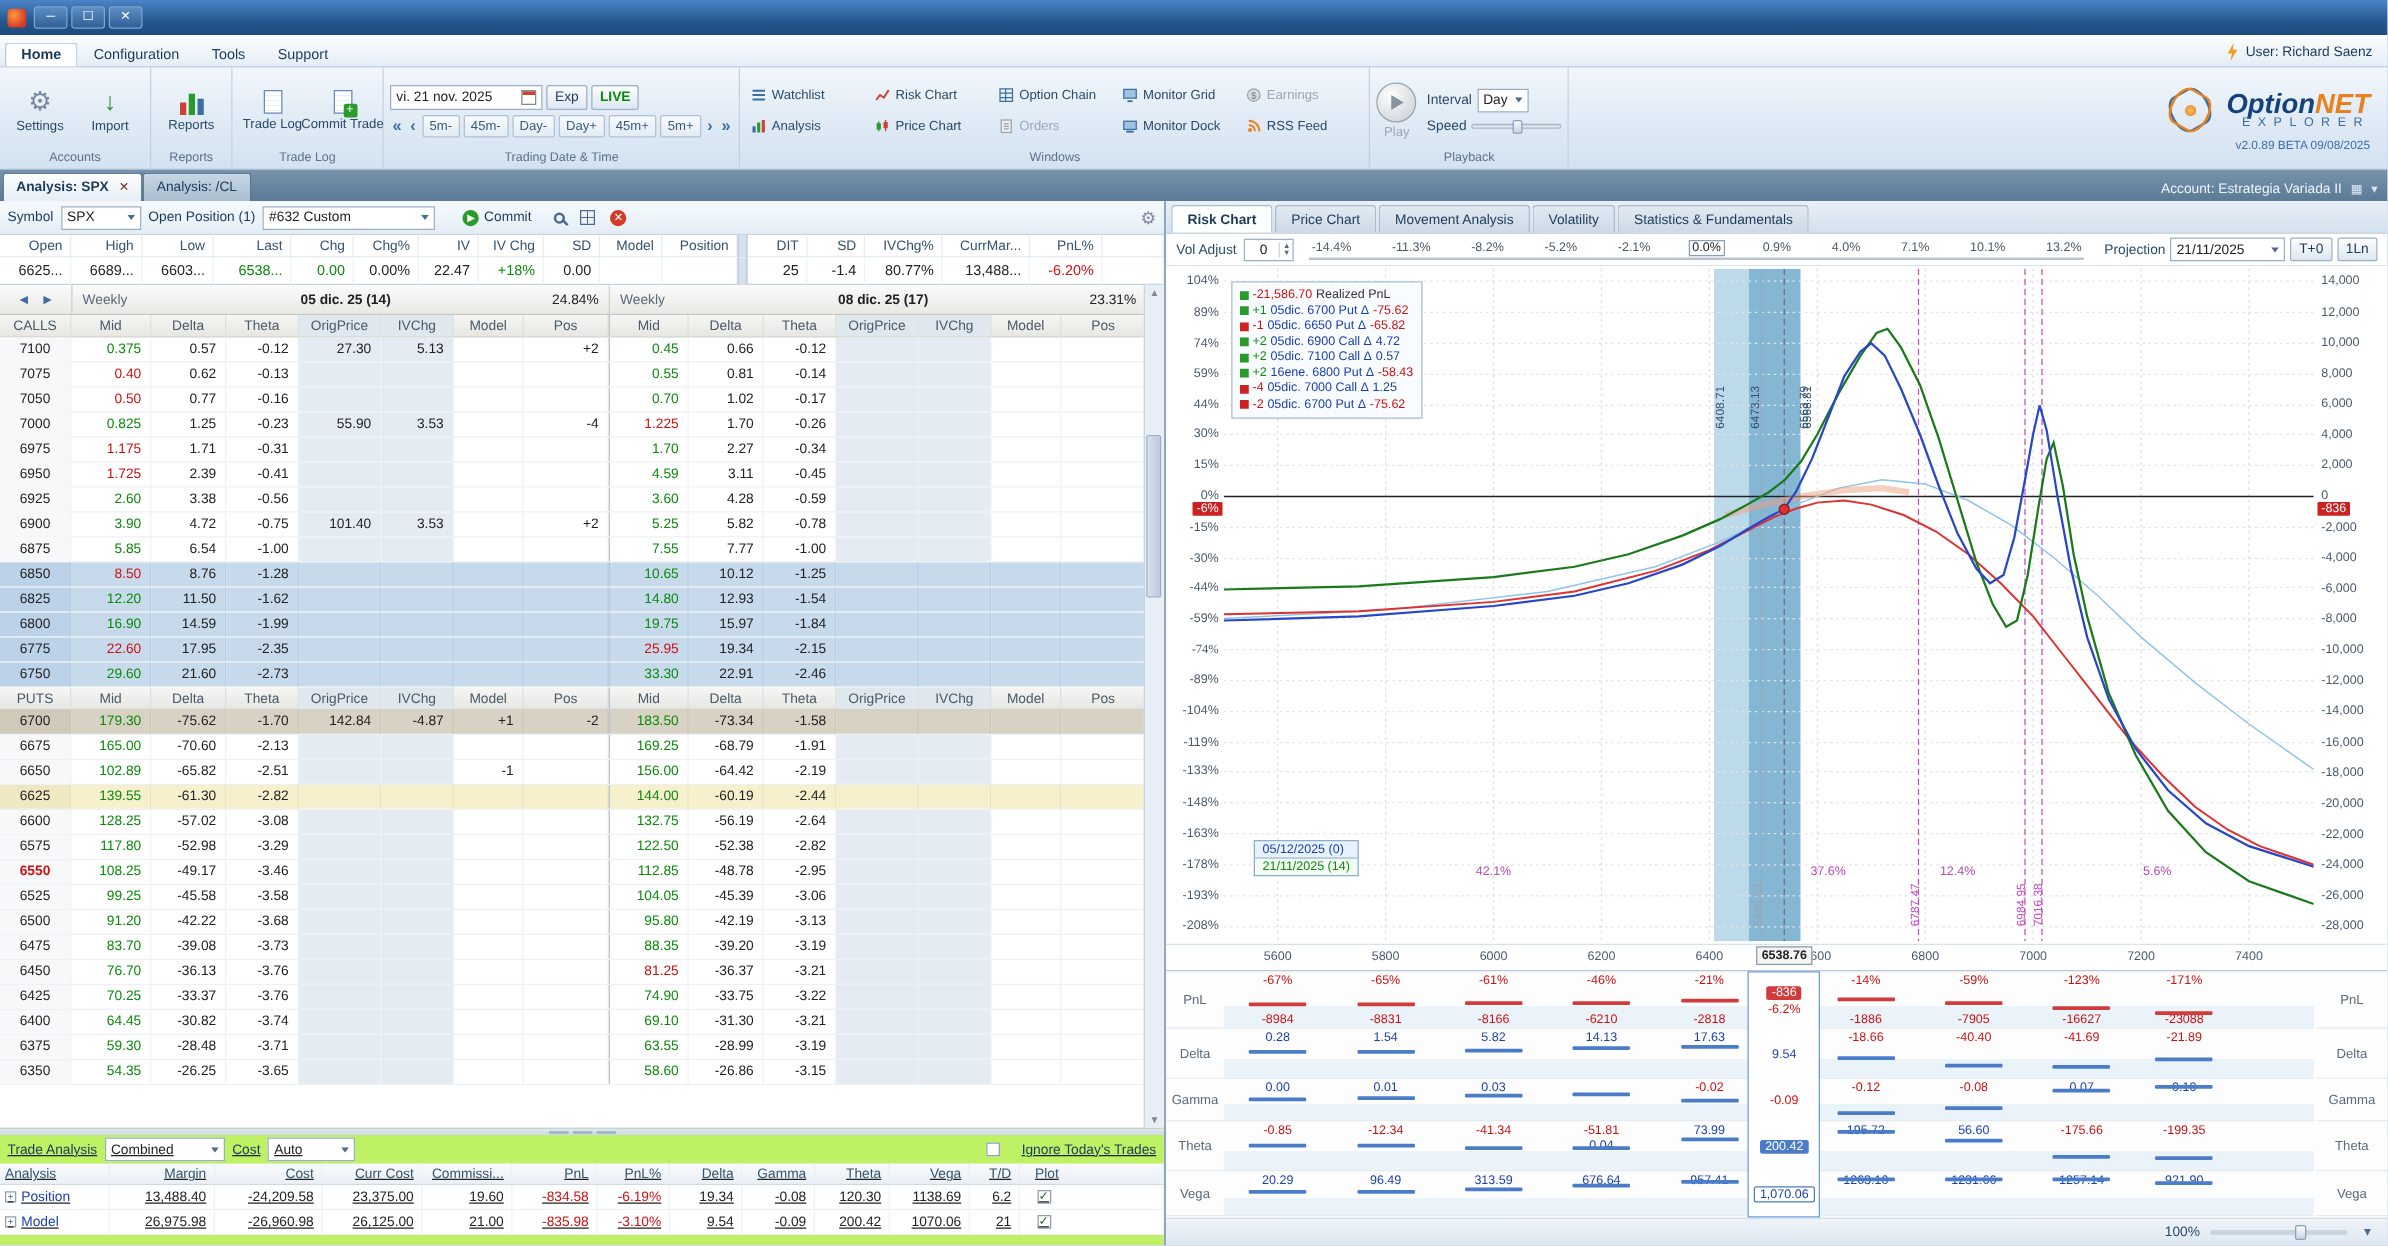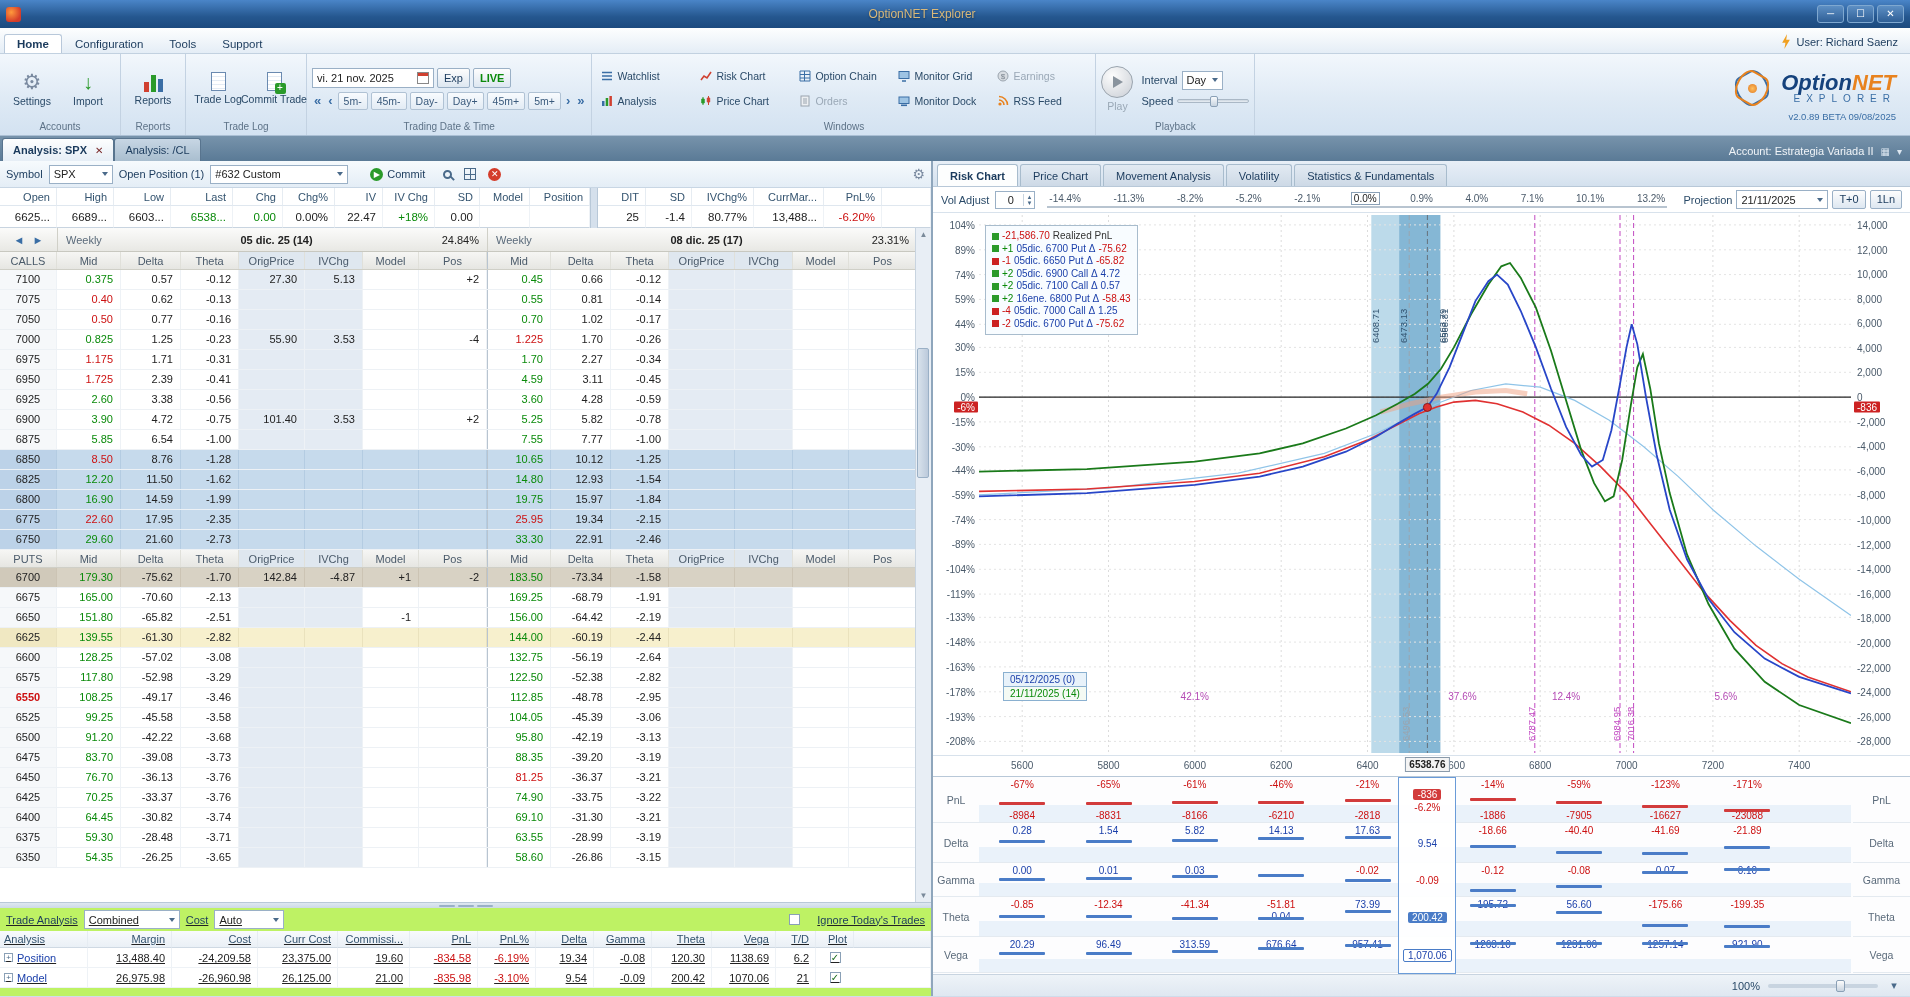--- a/index.html
+++ b/index.html
@@ -192,21 +192,20 @@
 .ztrack{width:110px;height:4px;background:#c8d4e0;border-radius:2px;position:relative;}
 .zthumb{position:absolute;left:62%;top:-4px;width:9px;height:12px;background:linear-gradient(#fdfdfd,#c8d4e0);border:1px solid #8aa0b6;border-radius:2px;}
 .zmenu{width:16px;text-align:center;color:#4a6a8a;}
 </style>
 </head>
 <body>
 
 <div class="window">
   <div class="titlebar">
     <div class="appicon"></div>
-    <div class="ttitle">OptionNET Explorer</div>
     <div class="winbtns">
       <div class="wb">─</div>
       <div class="wb">☐</div>
       <div class="wb">✕</div>
     </div>
   </div>
 
   <div class="menubar">
     <div class="mtab act">Home</div>
     <div class="mtab">Configuration</div>
@@ -820,21 +819,21 @@
               <div class="cell mid m-g blksep">169.25</div>
               <div class="cell dlt">-68.79</div>
               <div class="cell tht">-1.91</div>
               <div class="cell orig shaded"></div>
               <div class="cell ivc shaded"></div>
               <div class="cell mdl"></div>
               <div class="cell pos"></div>
             </div>
             <div class="crow">
               <div class="cell strike">6650</div>
-              <div class="cell mid m-g">151.80</div>
+              <div class="cell mid m-g">102.89</div>
               <div class="cell dlt">-65.82</div>
               <div class="cell tht">-2.51</div>
               <div class="cell orig shaded"></div>
               <div class="cell ivc shaded"></div>
               <div class="cell mdl">-1</div>
               <div class="cell pos"></div>
               <div class="cell mid m-g blksep">156.00</div>
               <div class="cell dlt">-64.42</div>
               <div class="cell tht">-2.19</div>
               <div class="cell orig shaded"></div>
@@ -1179,21 +1178,21 @@
             <span class="ytick" style="top: 11.0769%;">74%</span>
             <span class="ytick" style="top: 15.6923%;">59%</span>
             <span class="ytick" style="top: 20.3077%;">44%</span>
             <span class="ytick" style="top: 24.6154%;">30%</span>
             <span class="ytick" style="top: 29.2308%;">15%</span>
             <span class="ytick" style="top: 33.8462%;">0%</span>
             <span class="ytick" style="top: 38.4615%;">-15%</span>
             <span class="ytick" style="top: 43.0769%;">-30%</span>
             <span class="ytick" style="top: 47.3846%;">-44%</span>
             <span class="ytick" style="top: 52%;">-59%</span>
-            <span class="ytick" style="top: 56.6154%;">-74%</span>
+            <span class="ytick" style="top: 56.6154%; font-family: Liberation Serif, serif;">-74%</span>
             <span class="ytick" style="top: 61.2308%;">-89%</span>
             <span class="ytick" style="top: 65.8462%;">-104%</span>
             <span class="ytick" style="top: 70.4615%;">-119%</span>
             <span class="ytick" style="top: 74.7692%;">-133%</span>
             <span class="ytick" style="top: 79.3846%;">-148%</span>
             <span class="ytick" style="top: 84%;">-163%</span>
             <span class="ytick" style="top: 88.6154%;">-178%</span>
             <span class="ytick" style="top: 93.2308%;">-193%</span>
             <span class="ytick" style="top: 97.8462%;">-208%</span>
             <span class="ymark" style="top: 35.7538%;">-6%</span>

